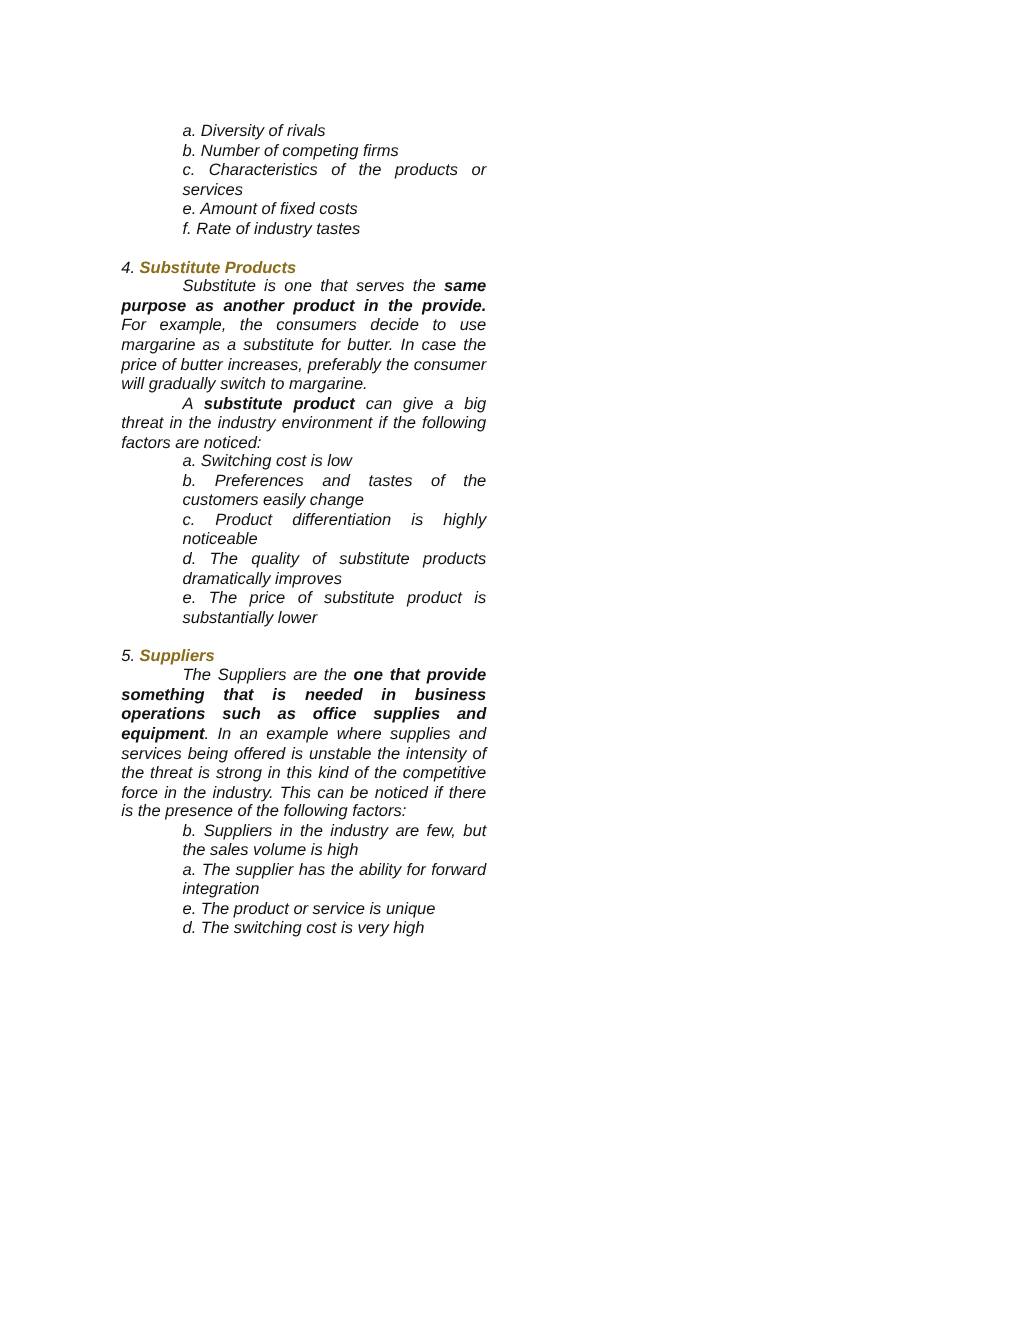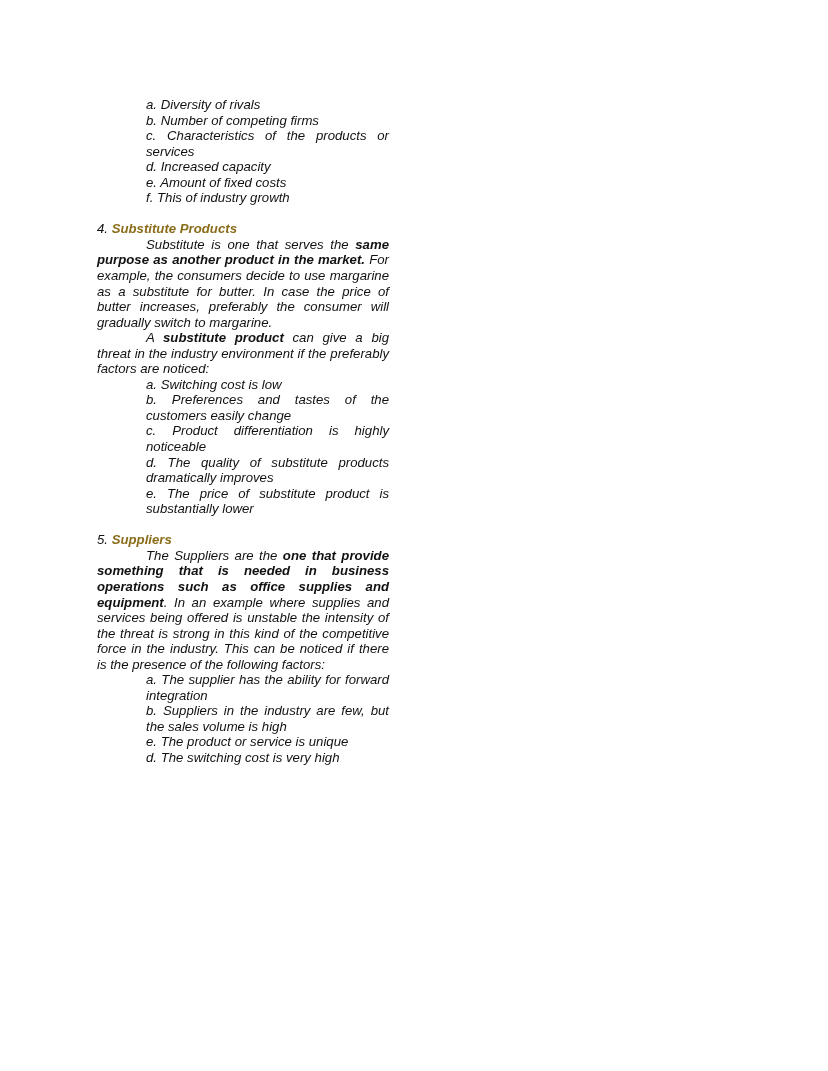--- a/index.html
+++ b/index.html
@@ -57,53 +57,52 @@
   </style>
 </head>
 <body>
 
 <div class="page">
 
   <ul class="list">
     <li>a. Diversity of rivals</li>
     <li>b. Number of competing firms</li>
     <li>c. Characteristics of the products or services</li>
-    <li>d. Increased capacity</li>
     <li>e. Amount of fixed costs</li>
-    <li>f. This of industry growth</li>
+    <li>f. Rate of industry tastes</li>
   </ul>
 
   <div class="gap"></div>
 
   <h3 class="heading">
     <span>4.</span>
     <span class="title">Substitute Products</span>
   </h3>
 
-  <p class="para"><span>Substitute is one that serves the </span><b>same purpose as another product in the market.</b><span> For example, the consumers decide to use margarine as a substitute for butter. In case the price of butter increases, preferably the consumer will gradually switch to margarine.</span></p>
+  <p class="para"><span>Substitute is one that serves the </span><b>same purpose as another product in the provide.</b><span> For example, the consumers decide to use margarine as a substitute for butter. In case the price of butter increases, preferably the consumer will gradually switch to margarine.</span></p>
 
-  <p class="para"><span>A </span><b>substitute product</b><span> can give a big threat in the industry environment if the preferably factors are noticed:</span></p>
+  <p class="para"><span>A </span><b>substitute product</b><span> can give a big threat in the industry environment if the following factors are noticed:</span></p>
 
   <ul class="list">
     <li>a. Switching cost is low</li>
     <li>b. Preferences and tastes of the customers easily change</li>
     <li>c. Product differentiation is highly noticeable</li>
     <li>d. The quality of substitute products dramatically improves</li>
     <li>e. The price of substitute product is substantially lower</li>
   </ul>
 
   <div class="gap"></div>
 
   <h3 class="heading">
     <span>5.</span>
     <span class="title">Suppliers</span>
   </h3>
 
   <p class="para"><span>The Suppliers are the </span><b>one that provide something that is needed in business operations such as office supplies and equipment</b><span>. In an example where supplies and services being offered is unstable the intensity of the threat is strong in this kind of the competitive force in the industry. This can be noticed if there is the presence of the following factors:</span></p>
 
   <ul class="list">
+    <li>b. Suppliers in the industry are few, but the sales volume is high</li>
     <li>a. The supplier has the ability for forward integration</li>
-    <li>b. Suppliers in the industry are few, but the sales volume is high</li>
     <li>e. The product or service is unique</li>
     <li>d. The switching cost is very high</li>
   </ul>
 
 </div>
 
 </body></html>

